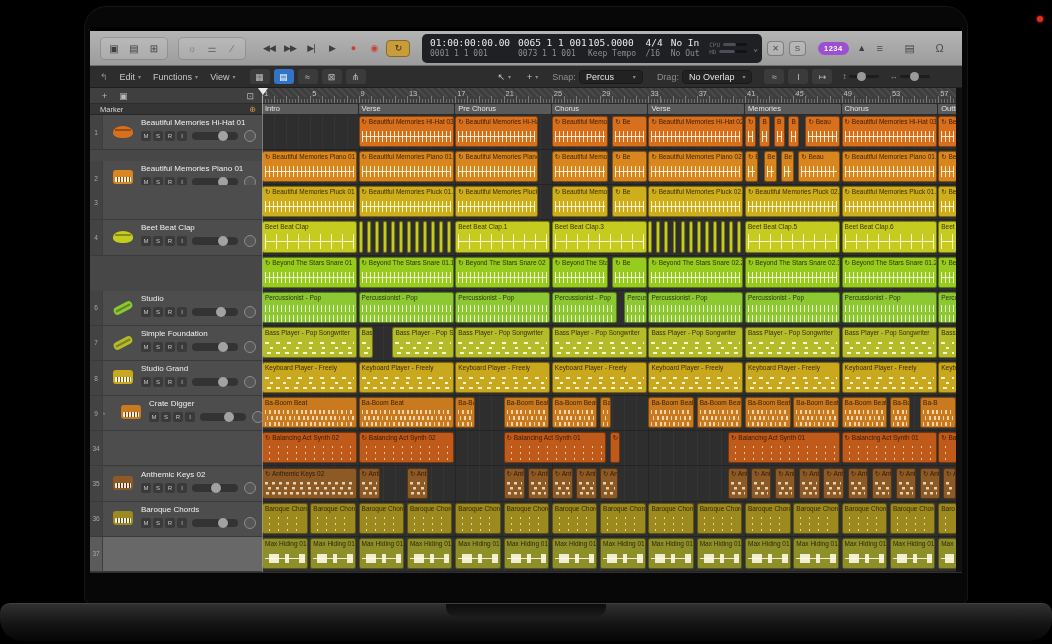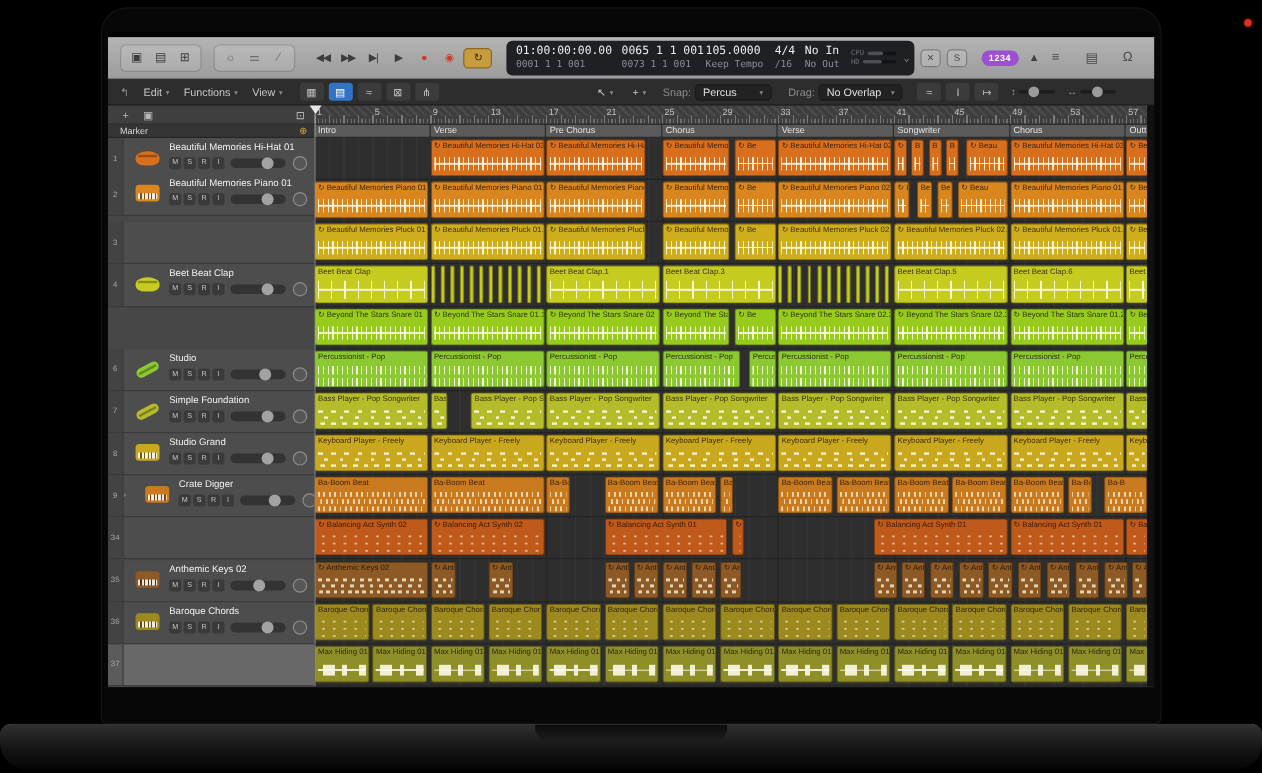--- a/index.html
+++ b/index.html
@@ -338,21 +338,21 @@
                 <div class="tbtn">S</div>
                 <div class="tbtn">R</div>
                 <div class="tbtn">I</div>
                 <div class="tslider">
                   <i style="left: 26px;"></i>
                 </div>
                 <div class="tpan"></div>
               </div>
             </div>
           </div>
-          <div class="trow" style="top: 30px; height: 35.15px;">
+          <div class="trow" style="top: 46px; height: 35.15px;">
             <div class="tnum">2</div>
             <div class="tmain">
               <div class="t-icon " style="background: rgb(216, 134, 29);">
                 <div class="keys"></div>
               </div>
               <div class="tname">Beautiful Memories Piano 01</div>
               <div class="tctrls">
                 <div class="tbtn">M</div>
                 <div class="tbtn">S</div>
                 <div class="tbtn">R</div>
@@ -528,21 +528,21 @@
           <div class="rnum" style="left: 581.6px;">49</div>
           <div class="rnum" style="left: 629.9px;">53</div>
           <div class="rnum" style="left: 678.2px;">57</div>
         </div>
       <div id="marker-lane">
           <div class="msec" style="left: 0px; width: 95.6px;">Intro</div>
           <div class="msec" style="left: 96.6px; width: 95.6px;">Verse</div>
           <div class="msec" style="left: 193.2px; width: 95.6px;">Pre Chorus</div>
           <div class="msec" style="left: 289.8px; width: 95.6px;">Chorus</div>
           <div class="msec" style="left: 386.4px; width: 95.6px;">Verse</div>
-          <div class="msec" style="left: 483px; width: 95.6px;">Songwriter</div>
+          <div class="msec" style="left: 483px; width: 95.6px;">Memories</div>
           <div class="msec" style="left: 579.6px; width: 95.6px;">Chorus</div>
           <div class="msec" style="left: 676.2px; width: 18.32px;">Outtro</div>
         </div>
       <div id="lanes">
           <div class="secline" style="left: 0px;"></div>
           <div class="secline" style="left: 96.6px;"></div>
           <div class="secline" style="left: 193.2px;"></div>
           <div class="secline" style="left: 289.8px;"></div>
           <div class="secline" style="left: 386.4px;"></div>
           <div class="secline" style="left: 483px;"></div>

